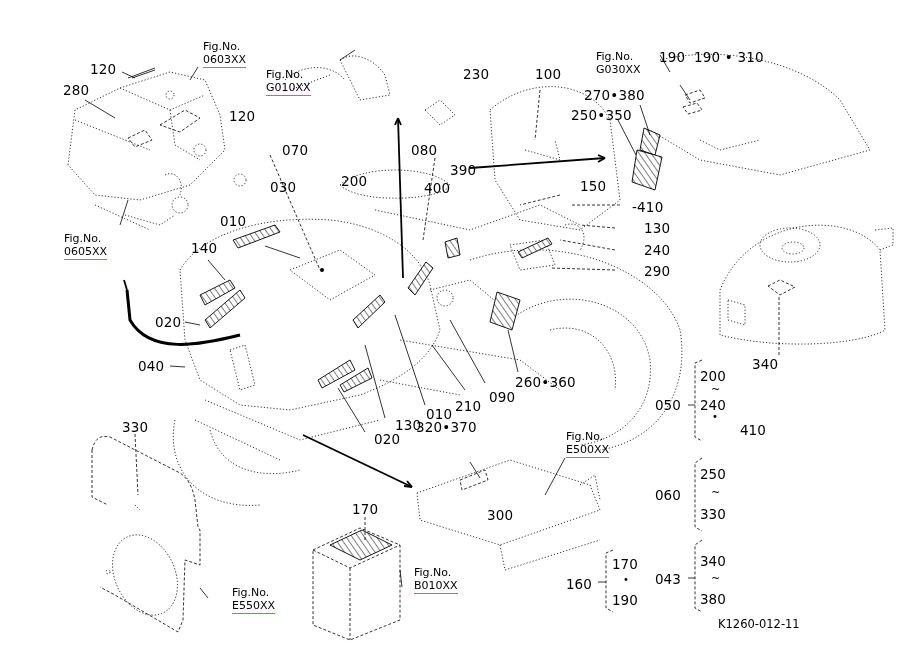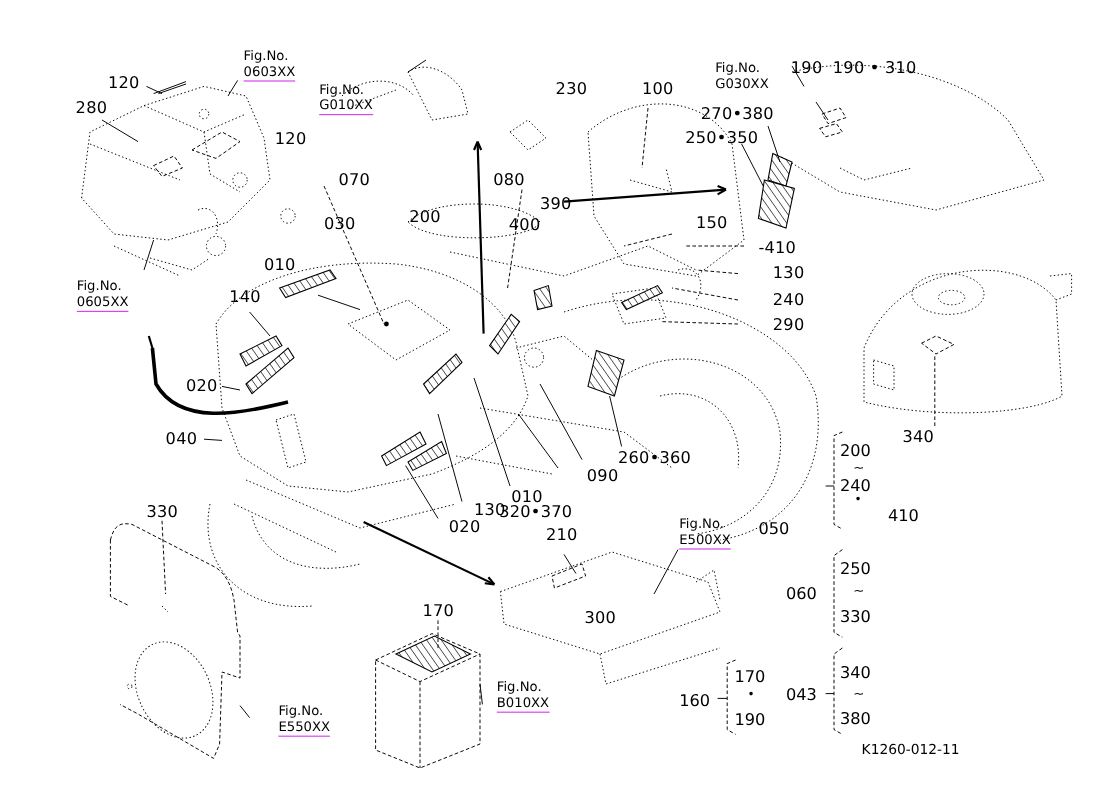--- a/index.html
+++ b/index.html
@@ -239,31 +239,31 @@
 <span class="lbl" style="left:155px;top:315px;">020</span>
 <span class="lbl" style="left:138px;top:359px;">040</span>
 <span class="lbl" style="left:580px;top:179px;">150</span>
 <span class="lbl" style="left:632px;top:200px;">-410</span>
 <span class="lbl" style="left:644px;top:221px;">130</span>
 <span class="lbl" style="left:644px;top:243px;">240</span>
 <span class="lbl" style="left:644px;top:264px;">290</span>
 <span class="lbl" style="left:752px;top:357px;">340</span>
 <span class="lbl" style="left:515px;top:375px;">260•360</span>
 <span class="lbl" style="left:489px;top:390px;">090</span>
-<span class="lbl" style="left:455px;top:399px;margin-top:40px;">210</span>
+<span class="lbl" style="left:455px;top:399px;">210</span>
 <span class="lbl" style="left:426px;top:407px;">010</span>
 <span class="lbl" style="left:395px;top:418px;">130</span>
 <span class="lbl" style="left:374px;top:432px;">020</span>
 <span class="lbl" style="left:416px;top:420px;">320•370</span>
 <span class="lbl" style="left:487px;top:508px;">300</span>
 <span class="lbl" style="left:122px;top:420px;">330</span>
 <span class="lbl" style="left:352px;top:502px;">170</span>
 
 <div class="grp" style="left:0;top:0;">
-  <span class="k" style="left:632px;top:397px;margin-top:36px;">050</span>
+  <span class="k" style="left:655px;top:397px;">050</span>
   <span class="v" style="left:700px;top:368px;">200</span>
   <span class="v" style="left:711px;top:383px;font-size:11px;">~</span>
   <span class="v" style="left:700px;top:397px;">240</span>
   <span class="v" style="left:712px;top:411px;font-size:10px;">•</span>
   <span class="v" style="left:740px;top:422px;">410</span>
 </div>
 <div class="grp" style="left:0;top:0;">
   <span class="k" style="left:655px;top:487px;">060</span>
   <span class="v" style="left:700px;top:466px;">250</span>
   <span class="v" style="left:711px;top:486px;font-size:11px;">~</span>

